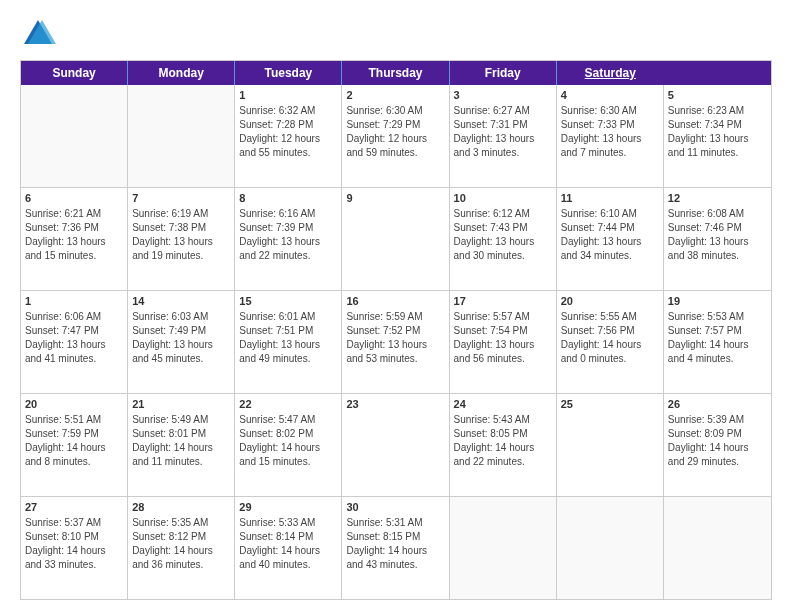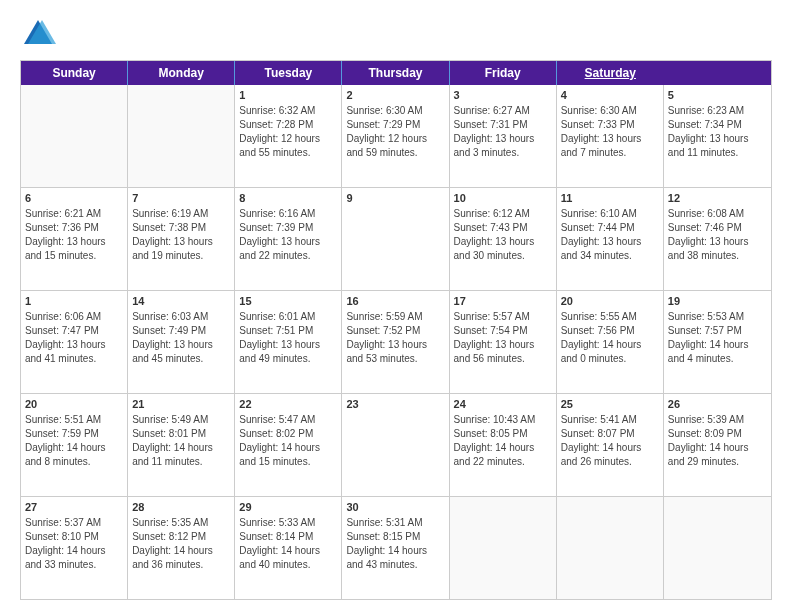--- a/index.html
+++ b/index.html
@@ -281,29 +281,26 @@
             <span class="day-num">22</span>
             <div class="day-info">Sunrise: 5:47 AM
 Sunset: 8:02 PM
 Daylight: 14 hours and 15 minutes.</div>
           </div>
           <div class="cal-cell">
             <span class="day-num">23</span>
           </div>
           <div class="cal-cell">
             <span class="day-num">24</span>
-            <div class="day-info">Sunrise: 10:43 AM
+            <div class="day-info">Sunrise: 5:43 AM
 Sunset: 8:05 PM
 Daylight: 14 hours and 22 minutes.</div>
           </div>
           <div class="cal-cell">
             <span class="day-num">25</span>
-            <div class="day-info">Sunrise: 5:41 AM
-Sunset: 8:07 PM
-Daylight: 14 hours and 26 minutes.</div>
           </div>
           <div class="cal-cell">
             <span class="day-num">26</span>
             <div class="day-info">Sunrise: 5:39 AM
 Sunset: 8:09 PM
 Daylight: 14 hours and 29 minutes.</div>
           </div>
         </div>
         <div class="cal-row">
           <div class="cal-cell">

